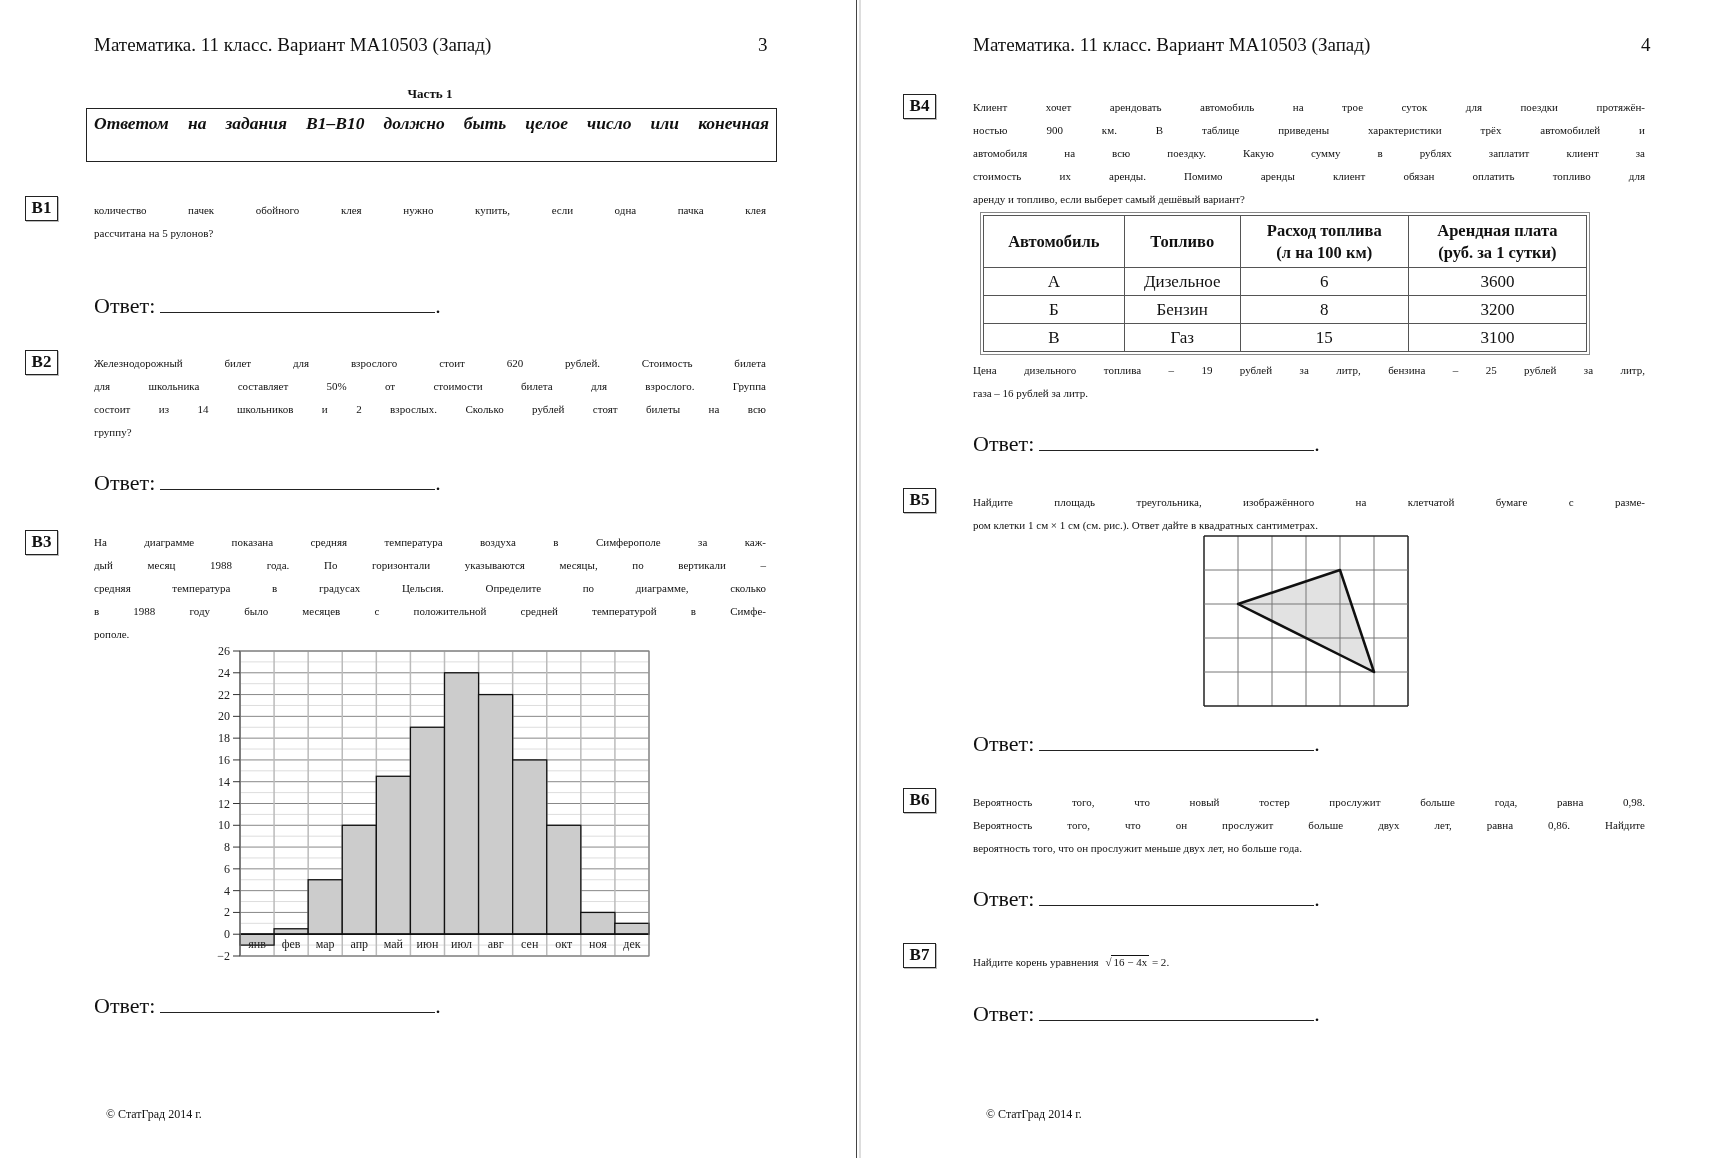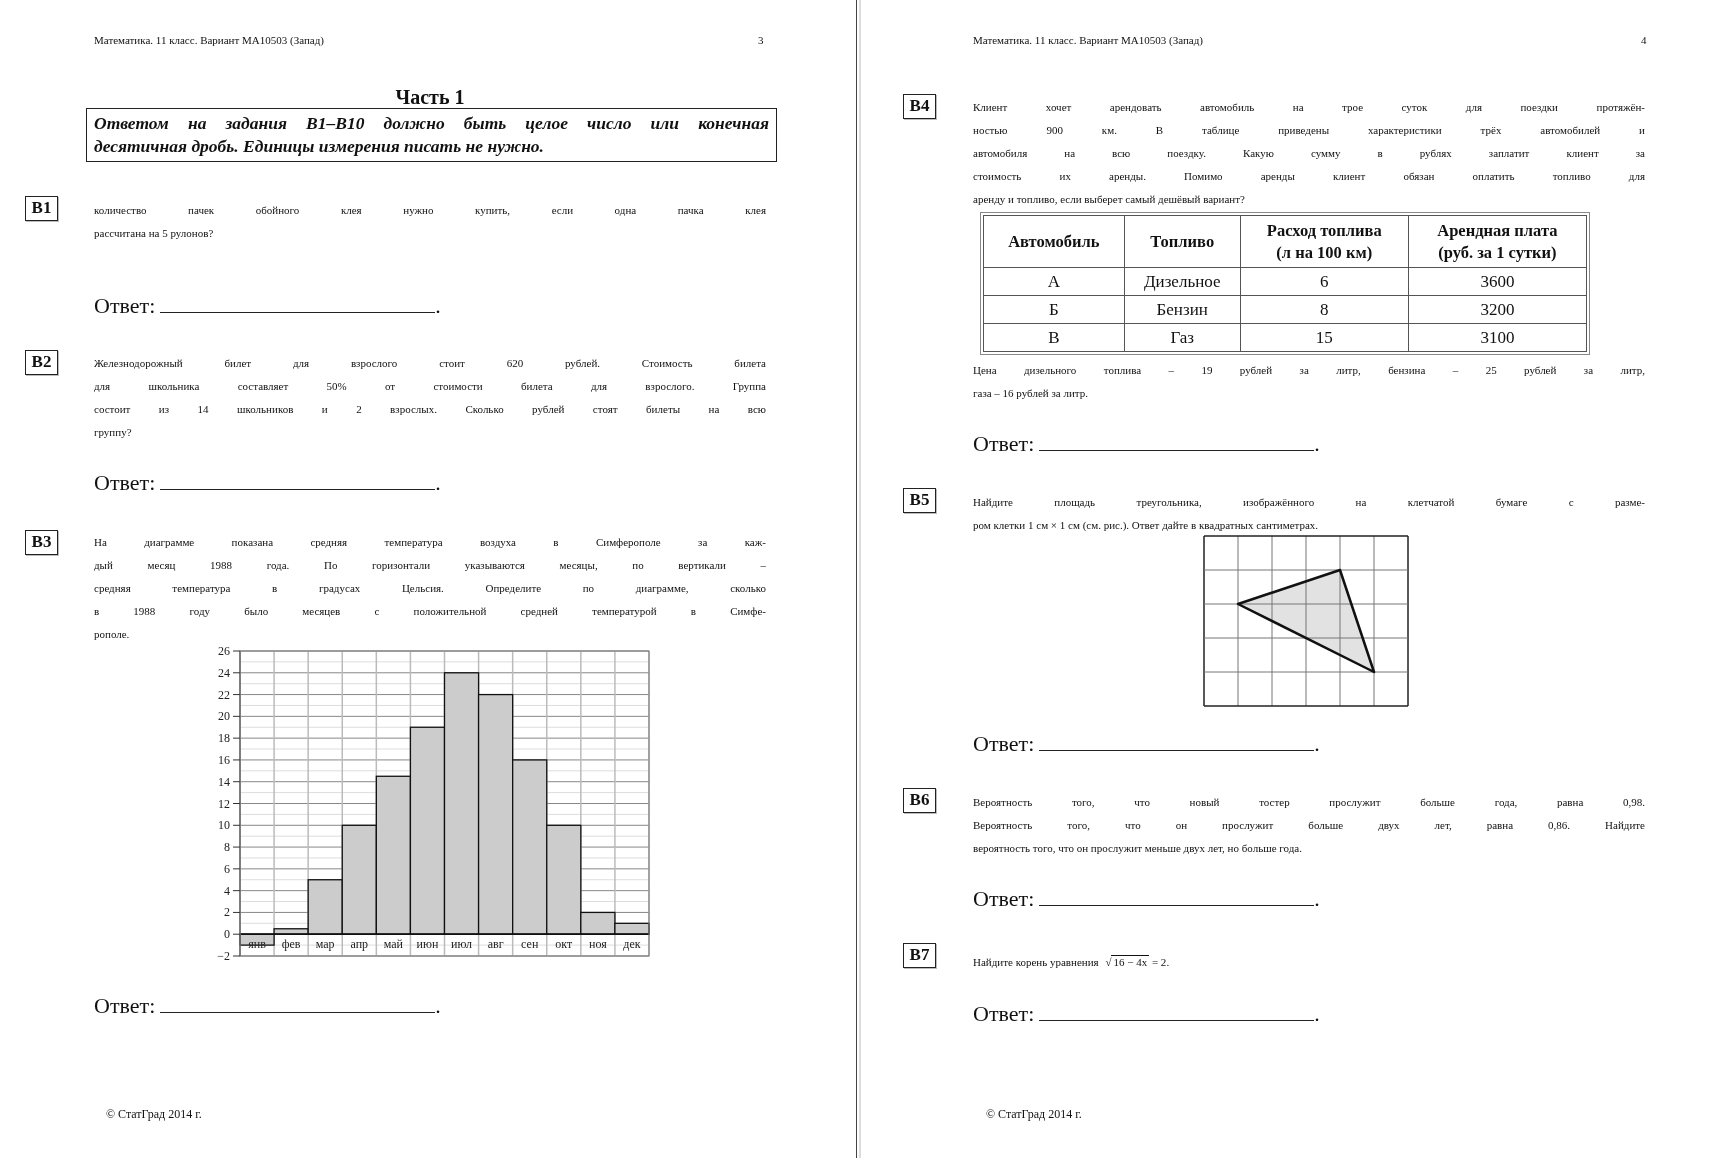--- a/index.html
+++ b/index.html
@@ -3,21 +3,21 @@
 <meta charset="utf-8">
 <style>
   html, body { margin:0; padding:0; background:#ffffff; }
   body { width:1710px; height:1158px; position:relative; overflow:hidden;
          font-family:"Liberation Serif","DejaVu Serif",serif; color:#111; }
   .page { position:absolute; top:0; height:1158px; }
   #page-left { left:0; width:856px; }
   .divider { position:absolute; left:856px; top:0; width:1px; height:1158px; background:#444; }
   .divider2 { position:absolute; left:859px; top:0; width:2px; height:1158px; background:#ddd; }
   .abs { position:absolute; white-space:nowrap; }
-  .hdr { font-size:11px; }
+  .hdr { font-size:19px; }
   .body-text { font-size:11px; line-height:23px; }
   .qbox { position:absolute; width:33px; height:25px; border:1.5px solid #222;
           box-sizing:border-box; font-weight:bold; font-size:17px; text-align:center; line-height:22px;
           box-shadow:1px 1px 0 #bbb; }
   .instr { position:absolute; left:86px; top:108px; width:691px; height:54px; border:1.5px solid #222;
            box-sizing:border-box; font-style:italic; font-weight:bold; font-size:17.5px; line-height:23px;
            padding:3px 7px; text-align:justify; }
   .instr span { display:block; }
   .line { display:block; text-align:justify; text-align-last:justify; width:672px; }
   .line.last { text-align-last:left; }
@@ -33,24 +33,23 @@
 </style>
 </head>
 <body>
 
 <div class="divider"></div>
 <div class="divider2"></div>
 
 <div id="page-left" class="page">
   <div class="abs hdr" style="left:94px;top:34px;">Математика. 11 класс. Вариант МА10503 (Запад)</div>
   <div class="abs hdr" style="left:758px;top:34px;">3</div>
-  <div class="abs" style="left:0;width:860px;top:86px;text-align:center;font-weight:bold;font-size:20px;">Часть 1</div>
+  <div class="abs" style="left:0;width:860px;top:86px;text-align:center;font-weight:bold;font-size:13px;">Часть 1</div>
   <div class="instr">
     <span style="text-align-last:justify;">Ответом на задания B1–B10 должно быть целое число или конечная</span>
-    <span>десятичная дробь. Единицы измерения писать не нужно.</span>
   </div>
 
   <div class="qbox" style="left:25px;top:196px;">B1</div>
   <div class="abs body-text" style="left:94px;top:199px;">
     <span class="line">количество пачек обойного клея нужно купить, если одна пачка клея</span>
     <span class="line last">рассчитана на 5 рулонов?</span>
   </div>
   <div class="answer" style="left:94px;top:293px;">
     <span>Ответ:</span><span class="blank"></span>.
   </div>

